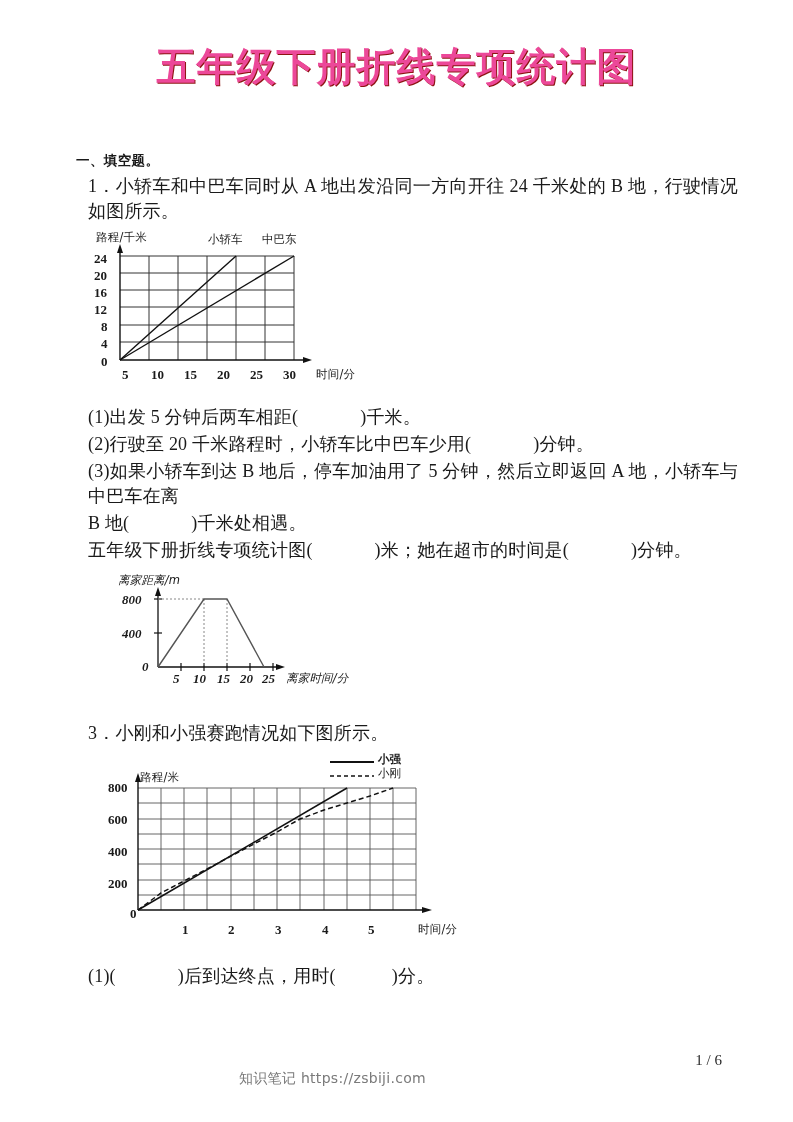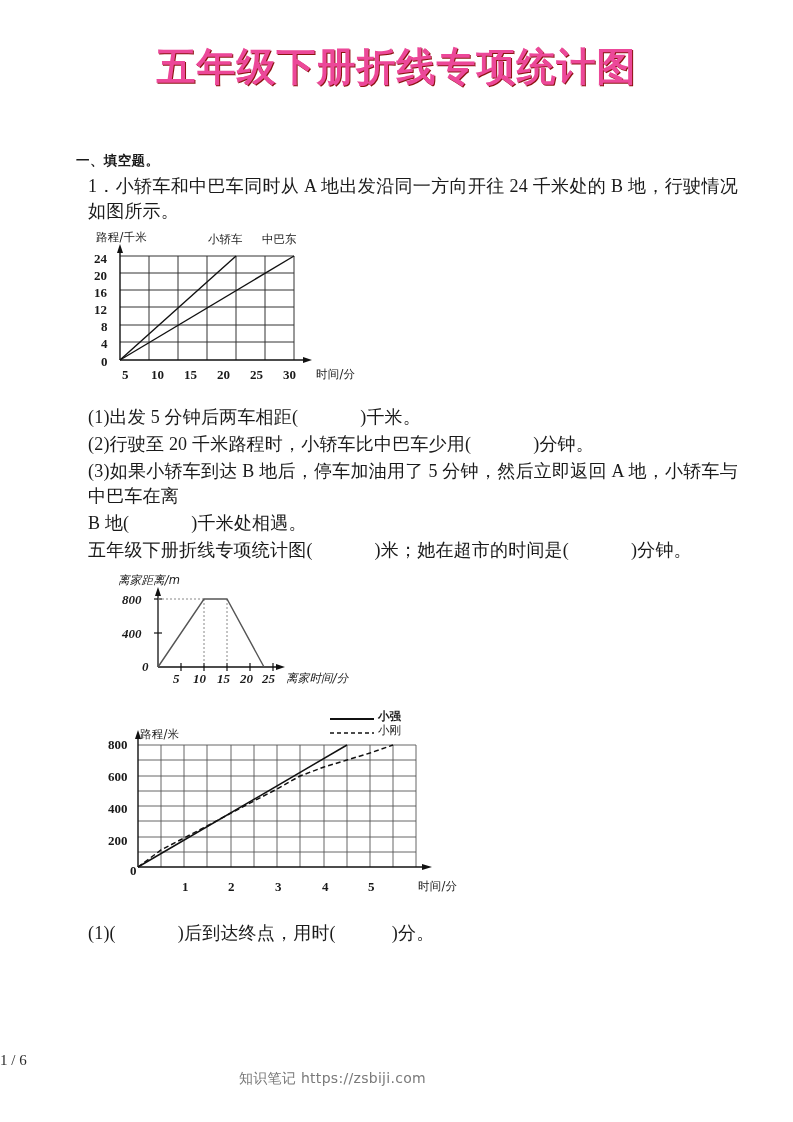--- a/index.html
+++ b/index.html
@@ -84,21 +84,21 @@
     left: 0; top: 1070px; width: 665px;
     text-align: center;
     font-family: "DejaVu Sans", sans-serif;
     font-size: 14px;
     color: #7a7a7a;
     letter-spacing: 0.3px;
   }
   .page-num {
     position: absolute;
     left: 0; top: 1052px; width: 722px;
-    text-align: left;
+    text-align: right;
     font-family: "Liberation Serif", serif;
     font-size: 15px;
     color: #2a2a2a;
   }
 </style>
 </head>
 <body>
 
 <div class="page">
 
@@ -224,20 +224,21 @@
         </g>
 
         <g stroke="#888888" stroke-width="1" stroke-dasharray="2,2">
           <line x1="42" y1="24" x2="88" y2="24"></line>
         </g>
 
         <polyline points="42,92 88,24 111,24 148,92" fill="none" stroke="#555555" stroke-width="1.4"></polyline>
       </svg>
     </div>
 
+    <div class="qline" style="margin-top:18px;">3．小刚和小强赛跑情况如下图所示。</div>
 
     <div class="chart-wrap chart3">
       <div class="axis-title" style="left:38px; top:12px;">路程/米</div>
       <div class="axis-title" style="left:316px; top:164px;">时间/分</div>
 
       <div class="legend-label" style="left:276px; top:-6px;font-weight:bold;">小强</div>
       <div class="legend-label" style="left:276px; top:8px;">小刚</div>
 
       <div class="tick-label" style="left:6px;  top:22px;">800</div>
       <div class="tick-label" style="left:6px;  top:54px;">600</div>

